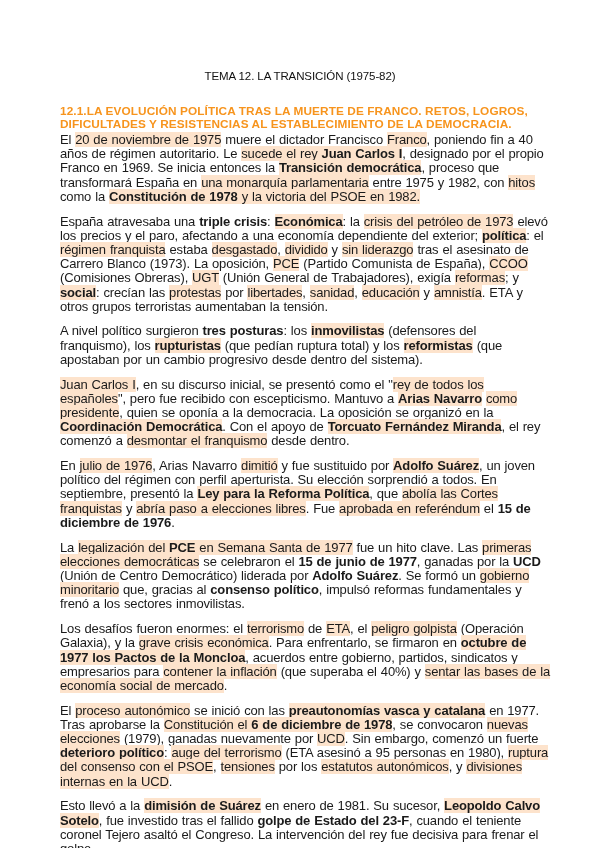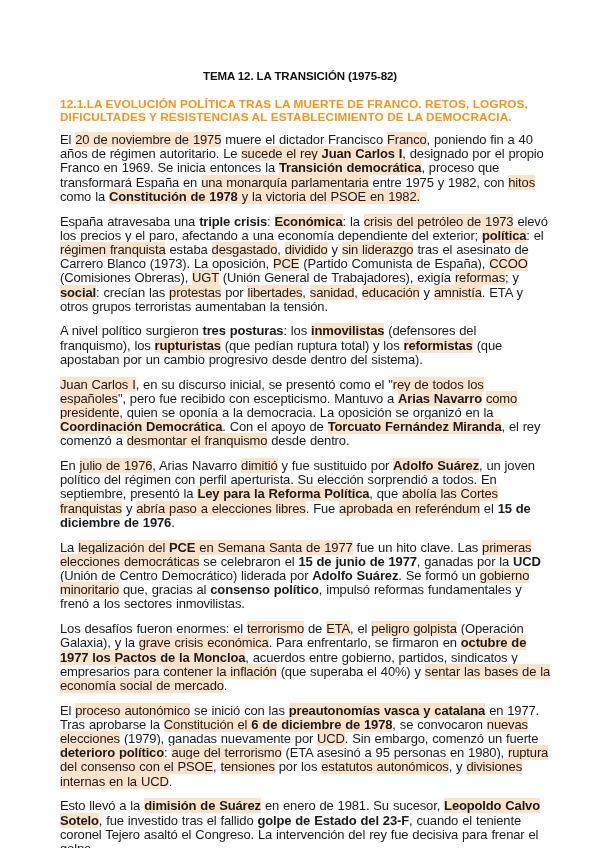--- a/index.html
+++ b/index.html
@@ -3,24 +3,24 @@
 <meta charset="utf-8">
 <style>
   html, body { margin: 0; padding: 0; background: #ffffff; }
   body { width: 600px; height: 848px; overflow: hidden; position: relative; }
   .page {
     position: absolute; left: 0; top: 0; width: 600px; height: 848px; background: #fff;
     font-family: "Liberation Sans", sans-serif; color: #1a1a1a;
   }
   .title {
     position: absolute; left: 0; top: 70px; width: 600px; text-align: center;
-    font-weight: bold; font-size: 11.5px; letter-spacing: -0.1px; color: #111;
+    font-weight: normal; font-size: 11.5px; letter-spacing: -0.1px; color: #111;
   }
   .section {
-    position: absolute; left: 60px; top: 98px; width: 500px;
+    position: absolute; left: 60px; top: 105px; width: 500px;
     font-weight: bold; font-size: 11.8px; line-height: 13px; color: #f7941d;
     letter-spacing: 0.1px;
   }
   .body { position: absolute; left: 60px; top: 133px; width: 490px; }
   .para {
     font-size: 13px; line-height: 14.2px; margin: 0 0 10.5px 0;
     letter-spacing: -0.15px; word-spacing: 0.5px;
   }
   .run.h { background: #fde3cc; }
   .run.b { font-weight: bold; }

